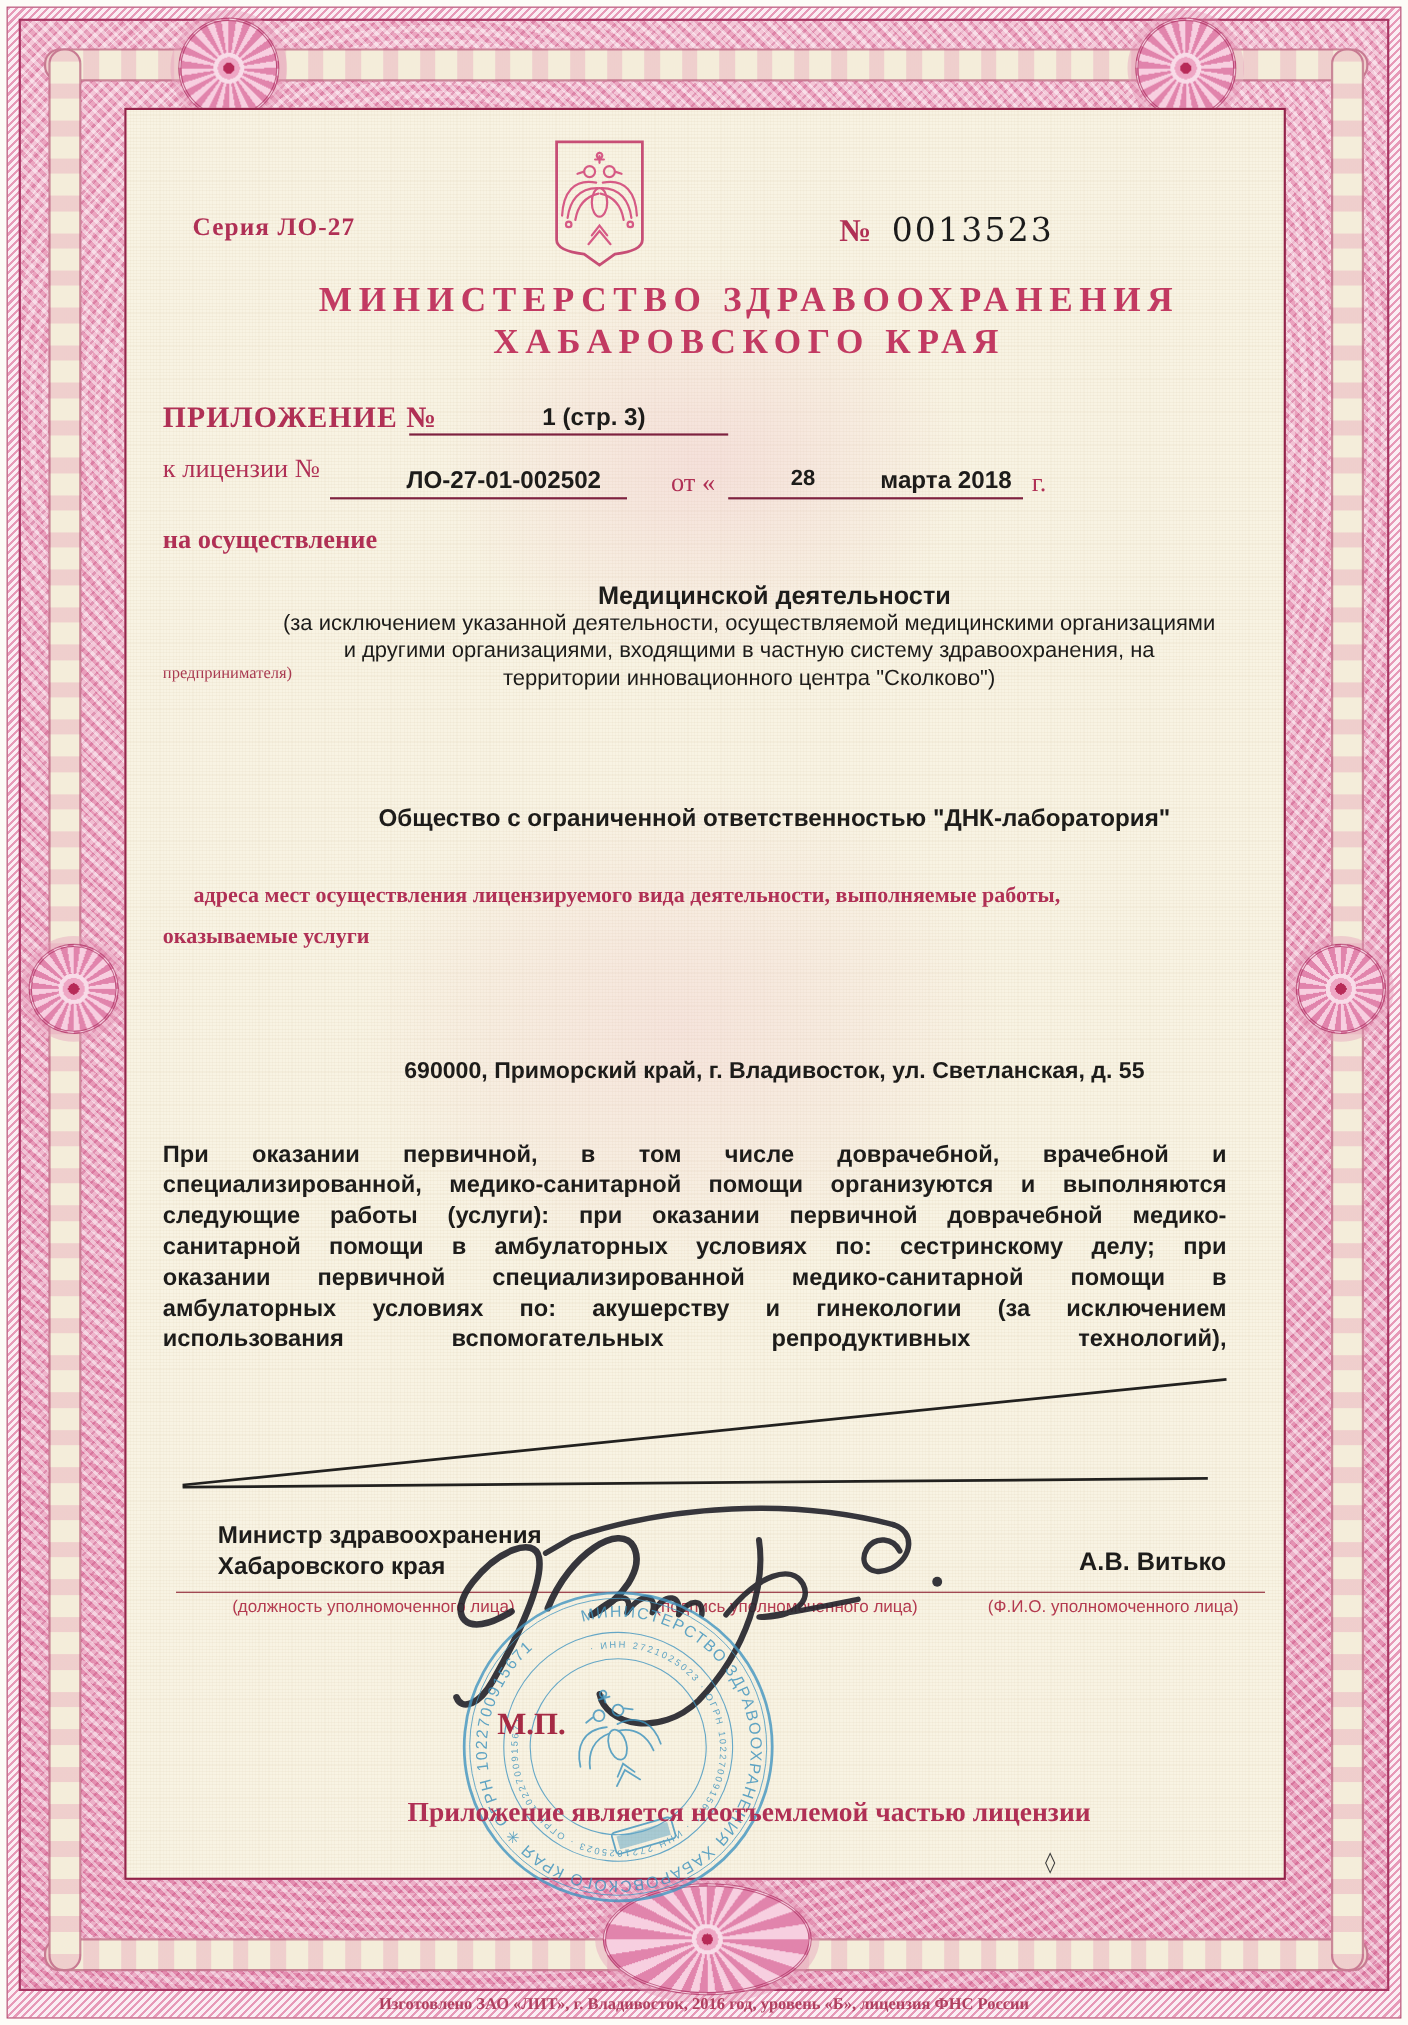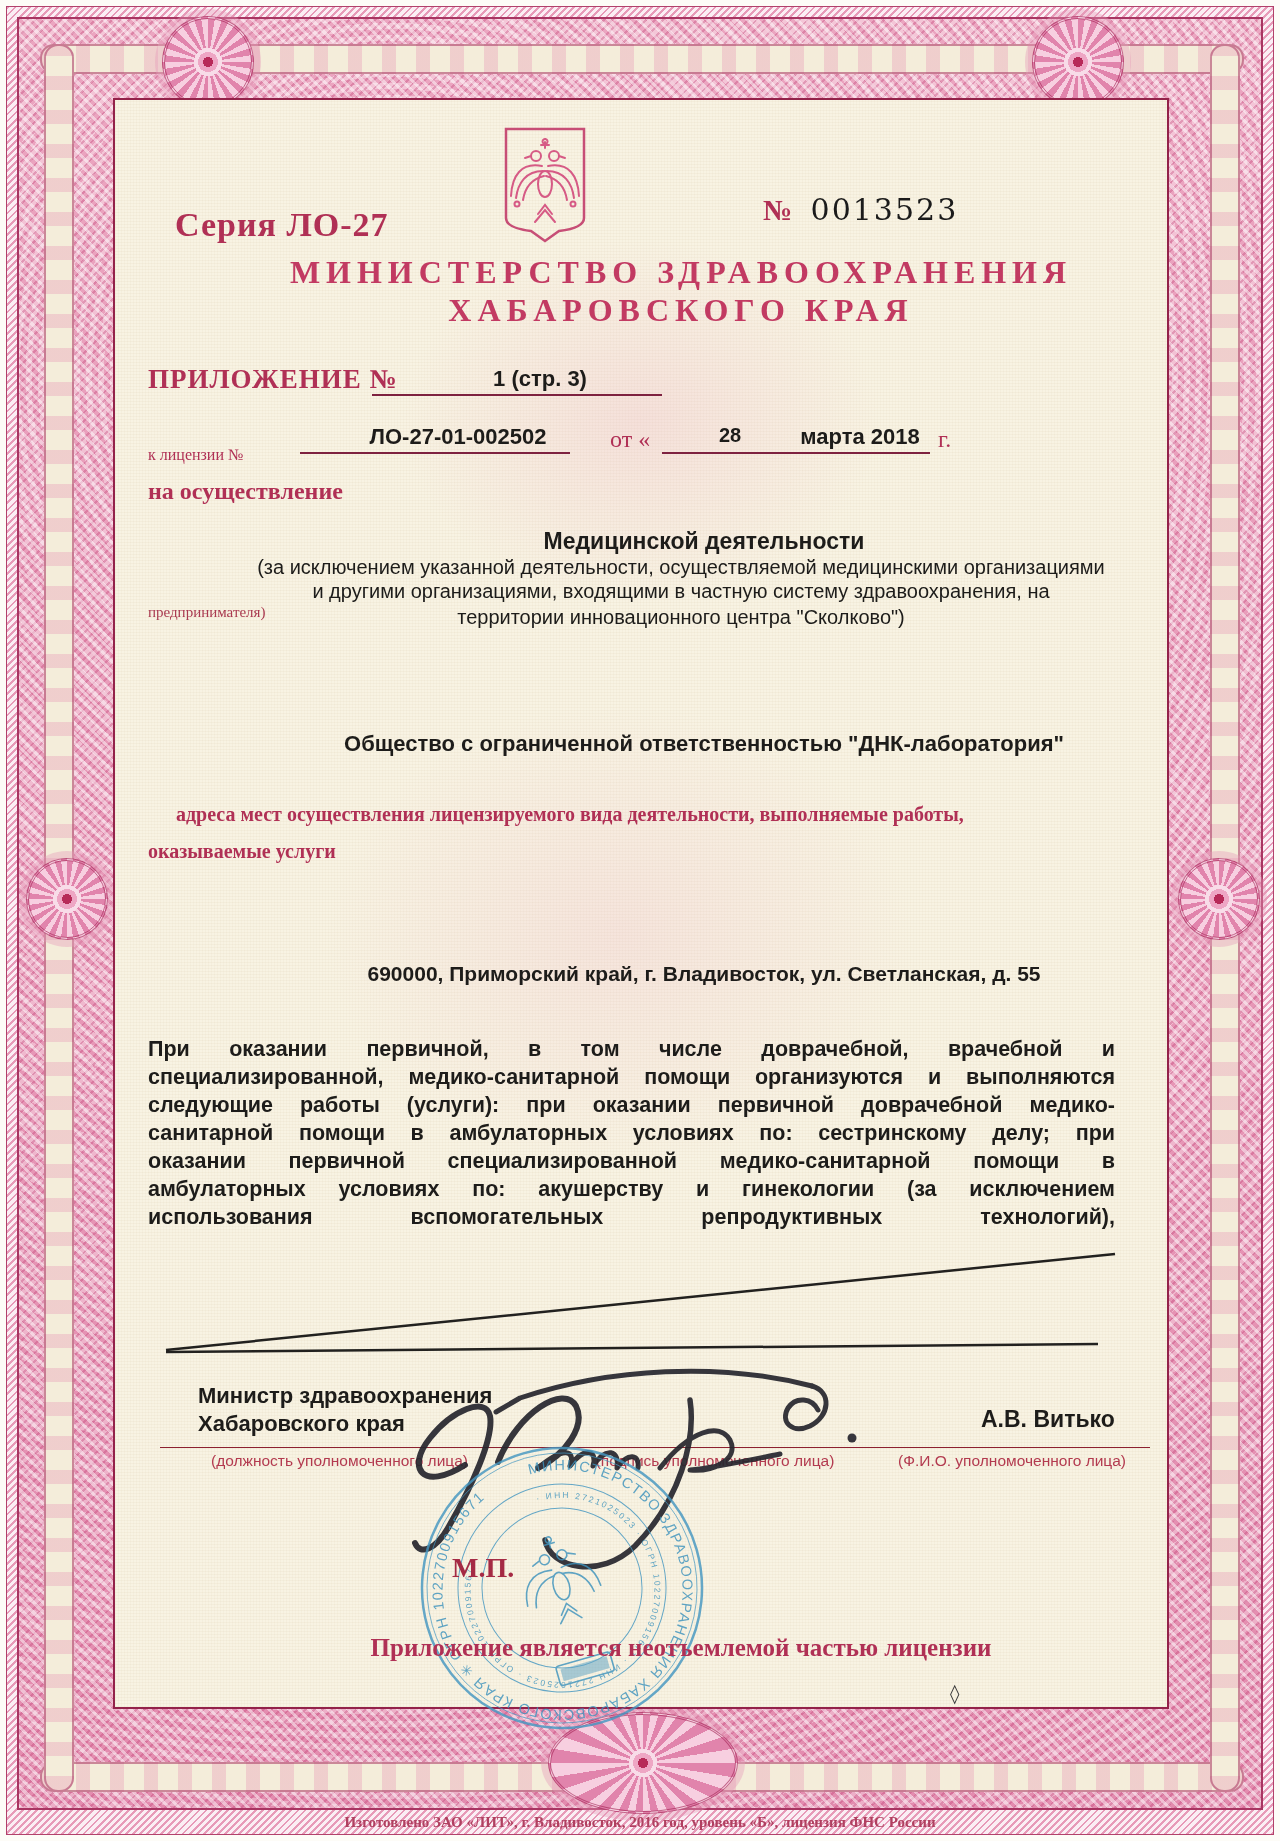--- a/index.html
+++ b/index.html
@@ -60,21 +60,21 @@
   <div class="ribbon v" style="left:44px;top:44px;height:1744px;"></div>
   <div class="ribbon v" style="left:1210px;top:44px;height:1744px;"></div>
   <div class="rosette" style="left:162px;top:16px;width:86px;height:86px;"></div>
   <div class="rosette" style="left:1032px;top:16px;width:86px;height:86px;"></div>
   <div class="rosette" style="left:548px;top:1712px;width:184px;height:96px;border-radius:50%;"></div>
   <div class="rosette" style="left:26px;top:858px;width:76px;height:76px;"></div>
   <div class="rosette" style="left:1178px;top:858px;width:76px;height:76px;"></div>
 
   <div class="paper"></div>
 
-  <div class="abs crimson-b" style="left:175px;top:206px;font-size:34px;letter-spacing:1px;">Серия ЛО-27</div>
+  <div class="abs crimson-b" style="left:175px;top:194px;font-size:23px;letter-spacing:1px;">Серия ЛО-27</div>
 
   <div class="abs" style="left:503px;top:126px;">
     <svg width="84" height="118" viewBox="0 0 84 118">
       <path d="M3 3 H81 V92 Q81 102 56 105 L42 115 L28 105 Q3 102 3 92 Z" fill="none" stroke="#c74e76" stroke-width="2.5"></path>
       <g stroke="#d65a85" fill="none" stroke-width="2" stroke-linecap="round">
         <path d="M42 22 v-6 M38 19 h8 M42 13 a2.5 2.5 0 1 0 .1 0"></path>
         <circle cx="33" cy="30" r="5"></circle>
           <circle cx="51" cy="30" r="5"></circle>
         <path d="M28 30 l-6 2 M56 30 l6 2"></path>
         <path d="M39 40 C 18 36 9 50 8 70"></path>
@@ -96,21 +96,21 @@
     <span style="font-family:'DejaVu Serif',serif;font-size:30px;color:#1b1b1b;letter-spacing:2px;margin-left:14px;">0013523</span>
   </div>
 
   <div class="abs ctr heading" style="top:254px;">МИНИСТЕРСТВО ЗДРАВООХРАНЕНИЯ</div>
   <div class="abs ctr heading" style="top:292px;">ХАБАРОВСКОГО КРАЯ</div>
 
   <div class="abs crimson-b" style="left:148px;top:364px;font-size:27px;letter-spacing:1px;">ПРИЛОЖЕНИЕ №</div>
   <div class="rule" style="left:372px;top:394px;width:290px;"></div>
   <div class="abs blacktxt" style="left:372px;top:366px;width:290px;text-align:center;font-size:22px;">1 (стр. 3)</div>
 
-  <div class="abs crimson" style="left:148px;top:446px;font-size:16px;">к лицензии №</div>
+  <div class="abs crimson" style="left:148px;top:414px;font-size:24px;">к лицензии №</div>
   <div class="rule" style="left:300px;top:452px;width:270px;"></div>
   <div class="abs blacktxt" style="left:300px;top:424px;width:270px;text-align:center;font-size:22px;">ЛО-27-01-002502</div>
   <div class="abs crimson" style="left:610px;top:426px;font-size:24px;">от «</div>
   <div class="rule" style="left:662px;top:452px;width:268px;"></div>
   <div class="abs blacktxt" style="left:662px;top:424px;width:90px;text-align:center;font-size:20px;">28</div>
   <div class="abs blacktxt" style="left:752px;top:424px;width:170px;text-align:center;font-size:22px;">марта 2018</div>
   <div class="abs crimson" style="left:938px;top:426px;font-size:24px;">г.</div>
 
   <div class="abs crimson-b" style="left:148px;top:478px;font-size:24px;">на осуществление</div>
 

